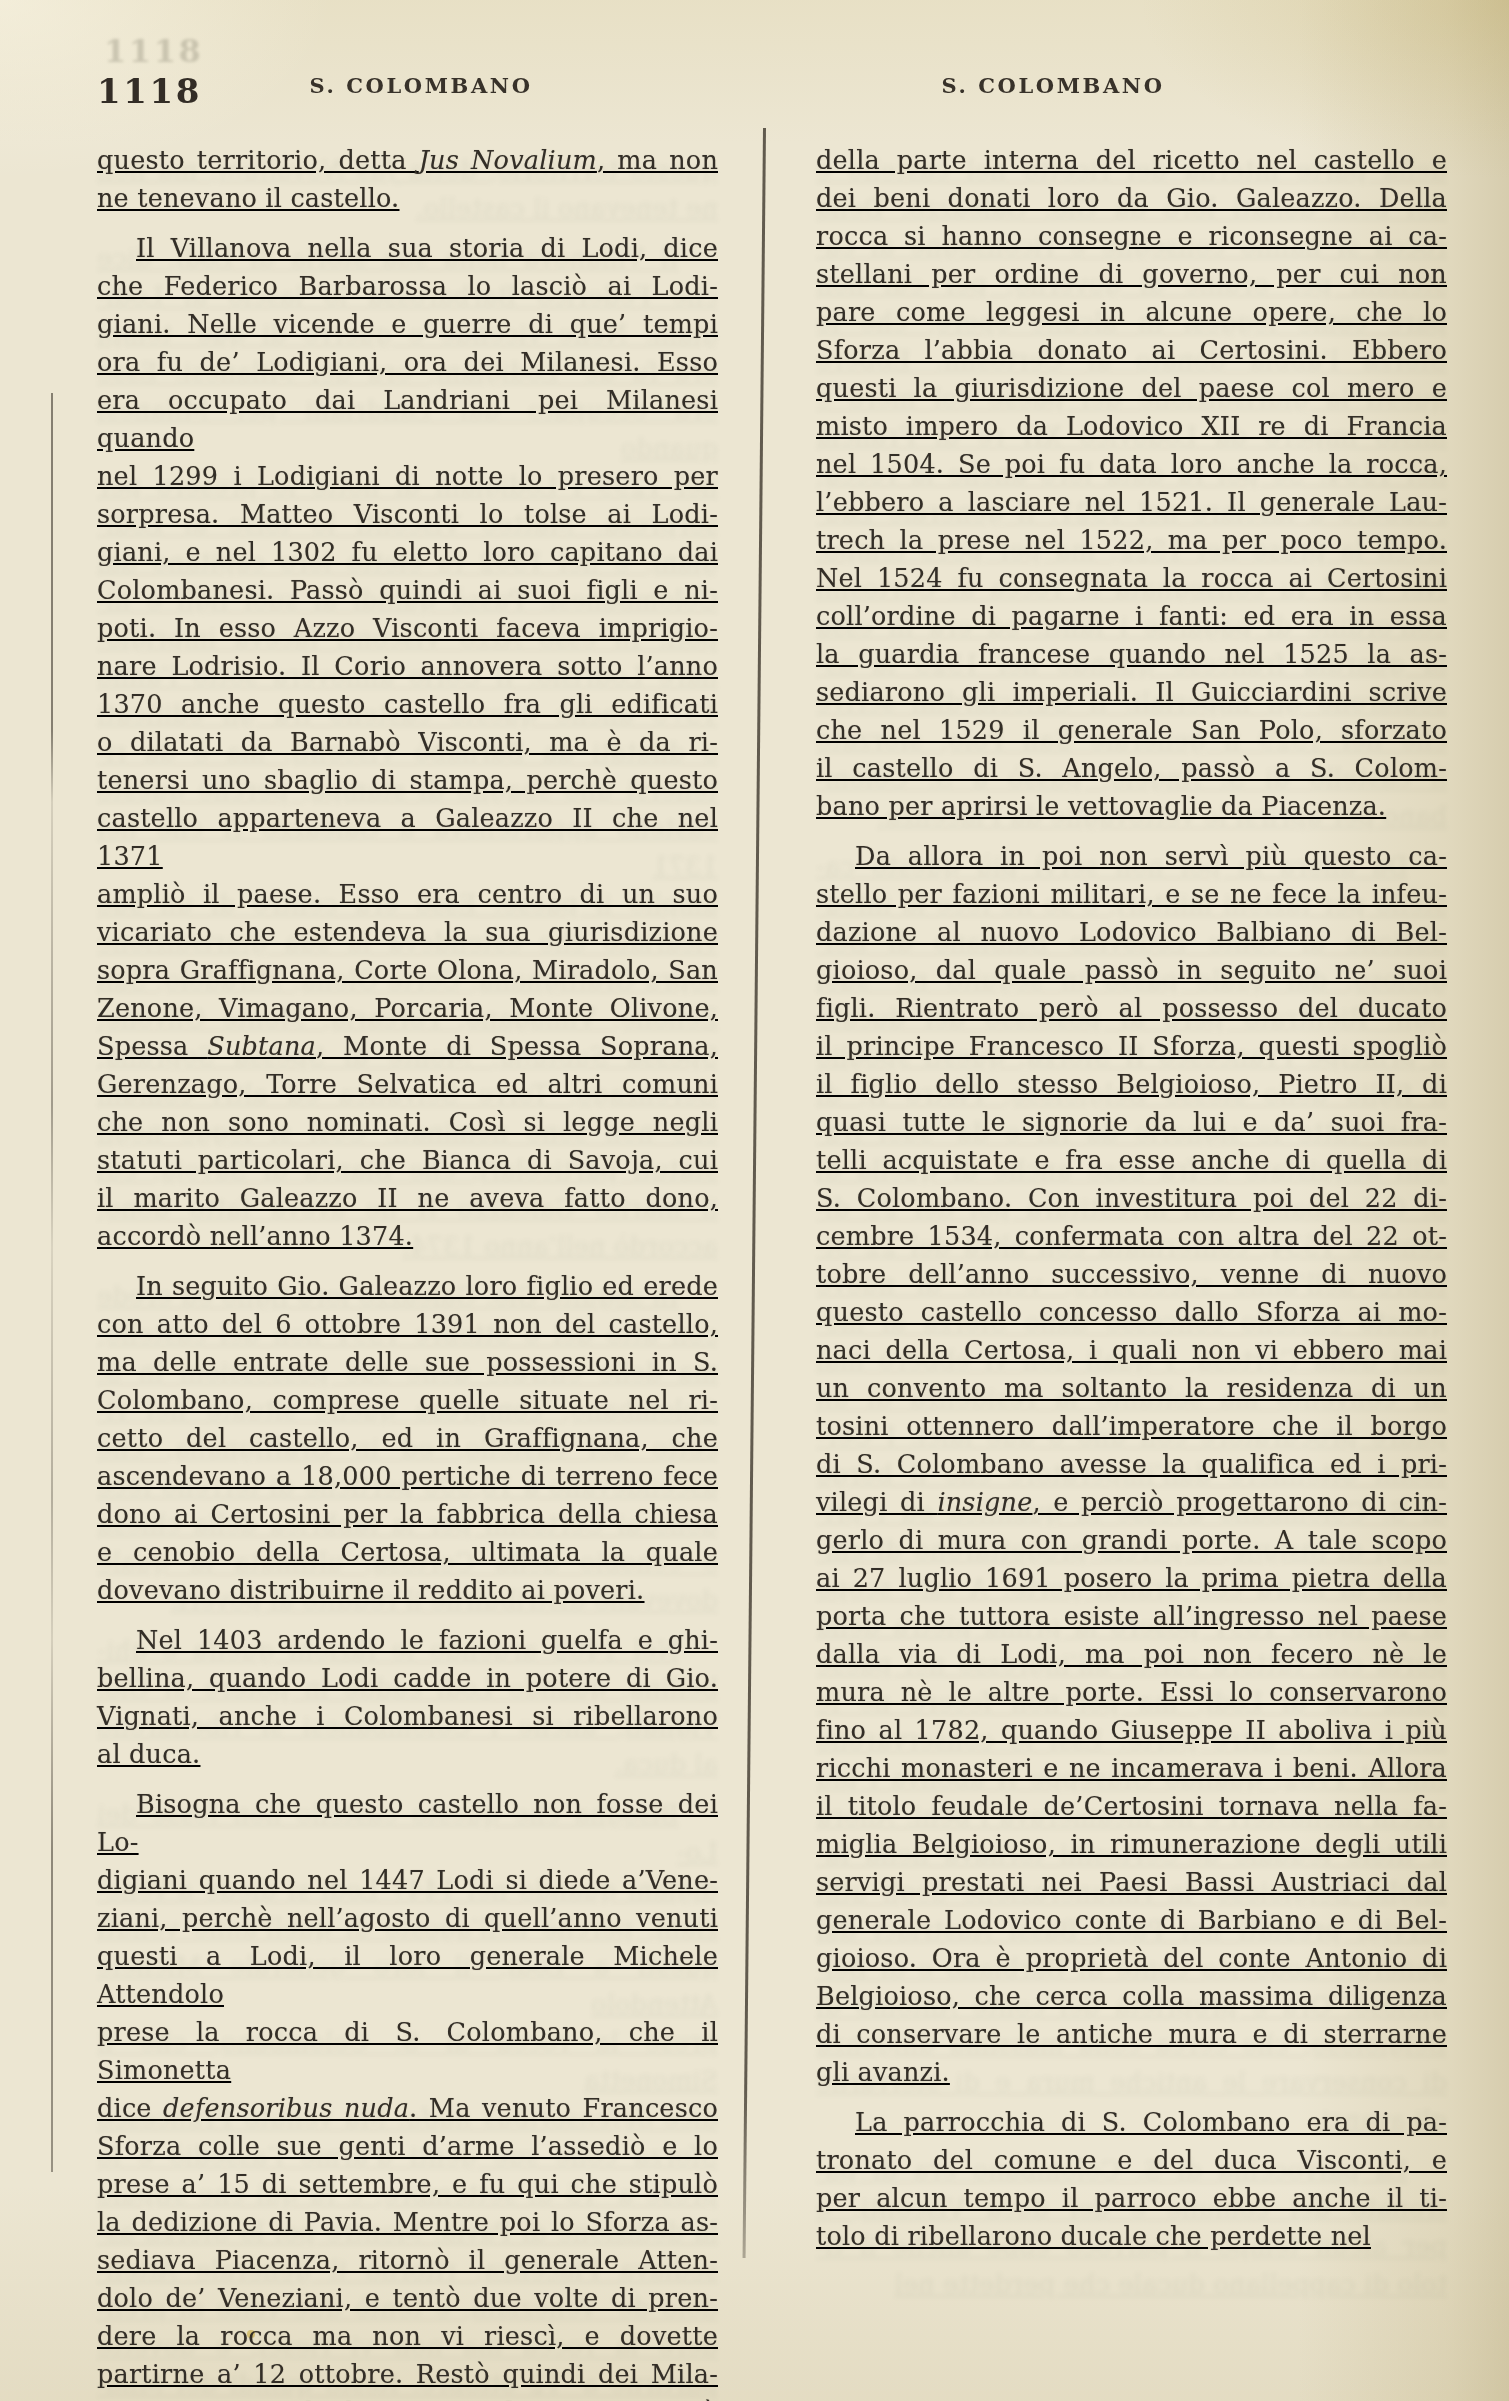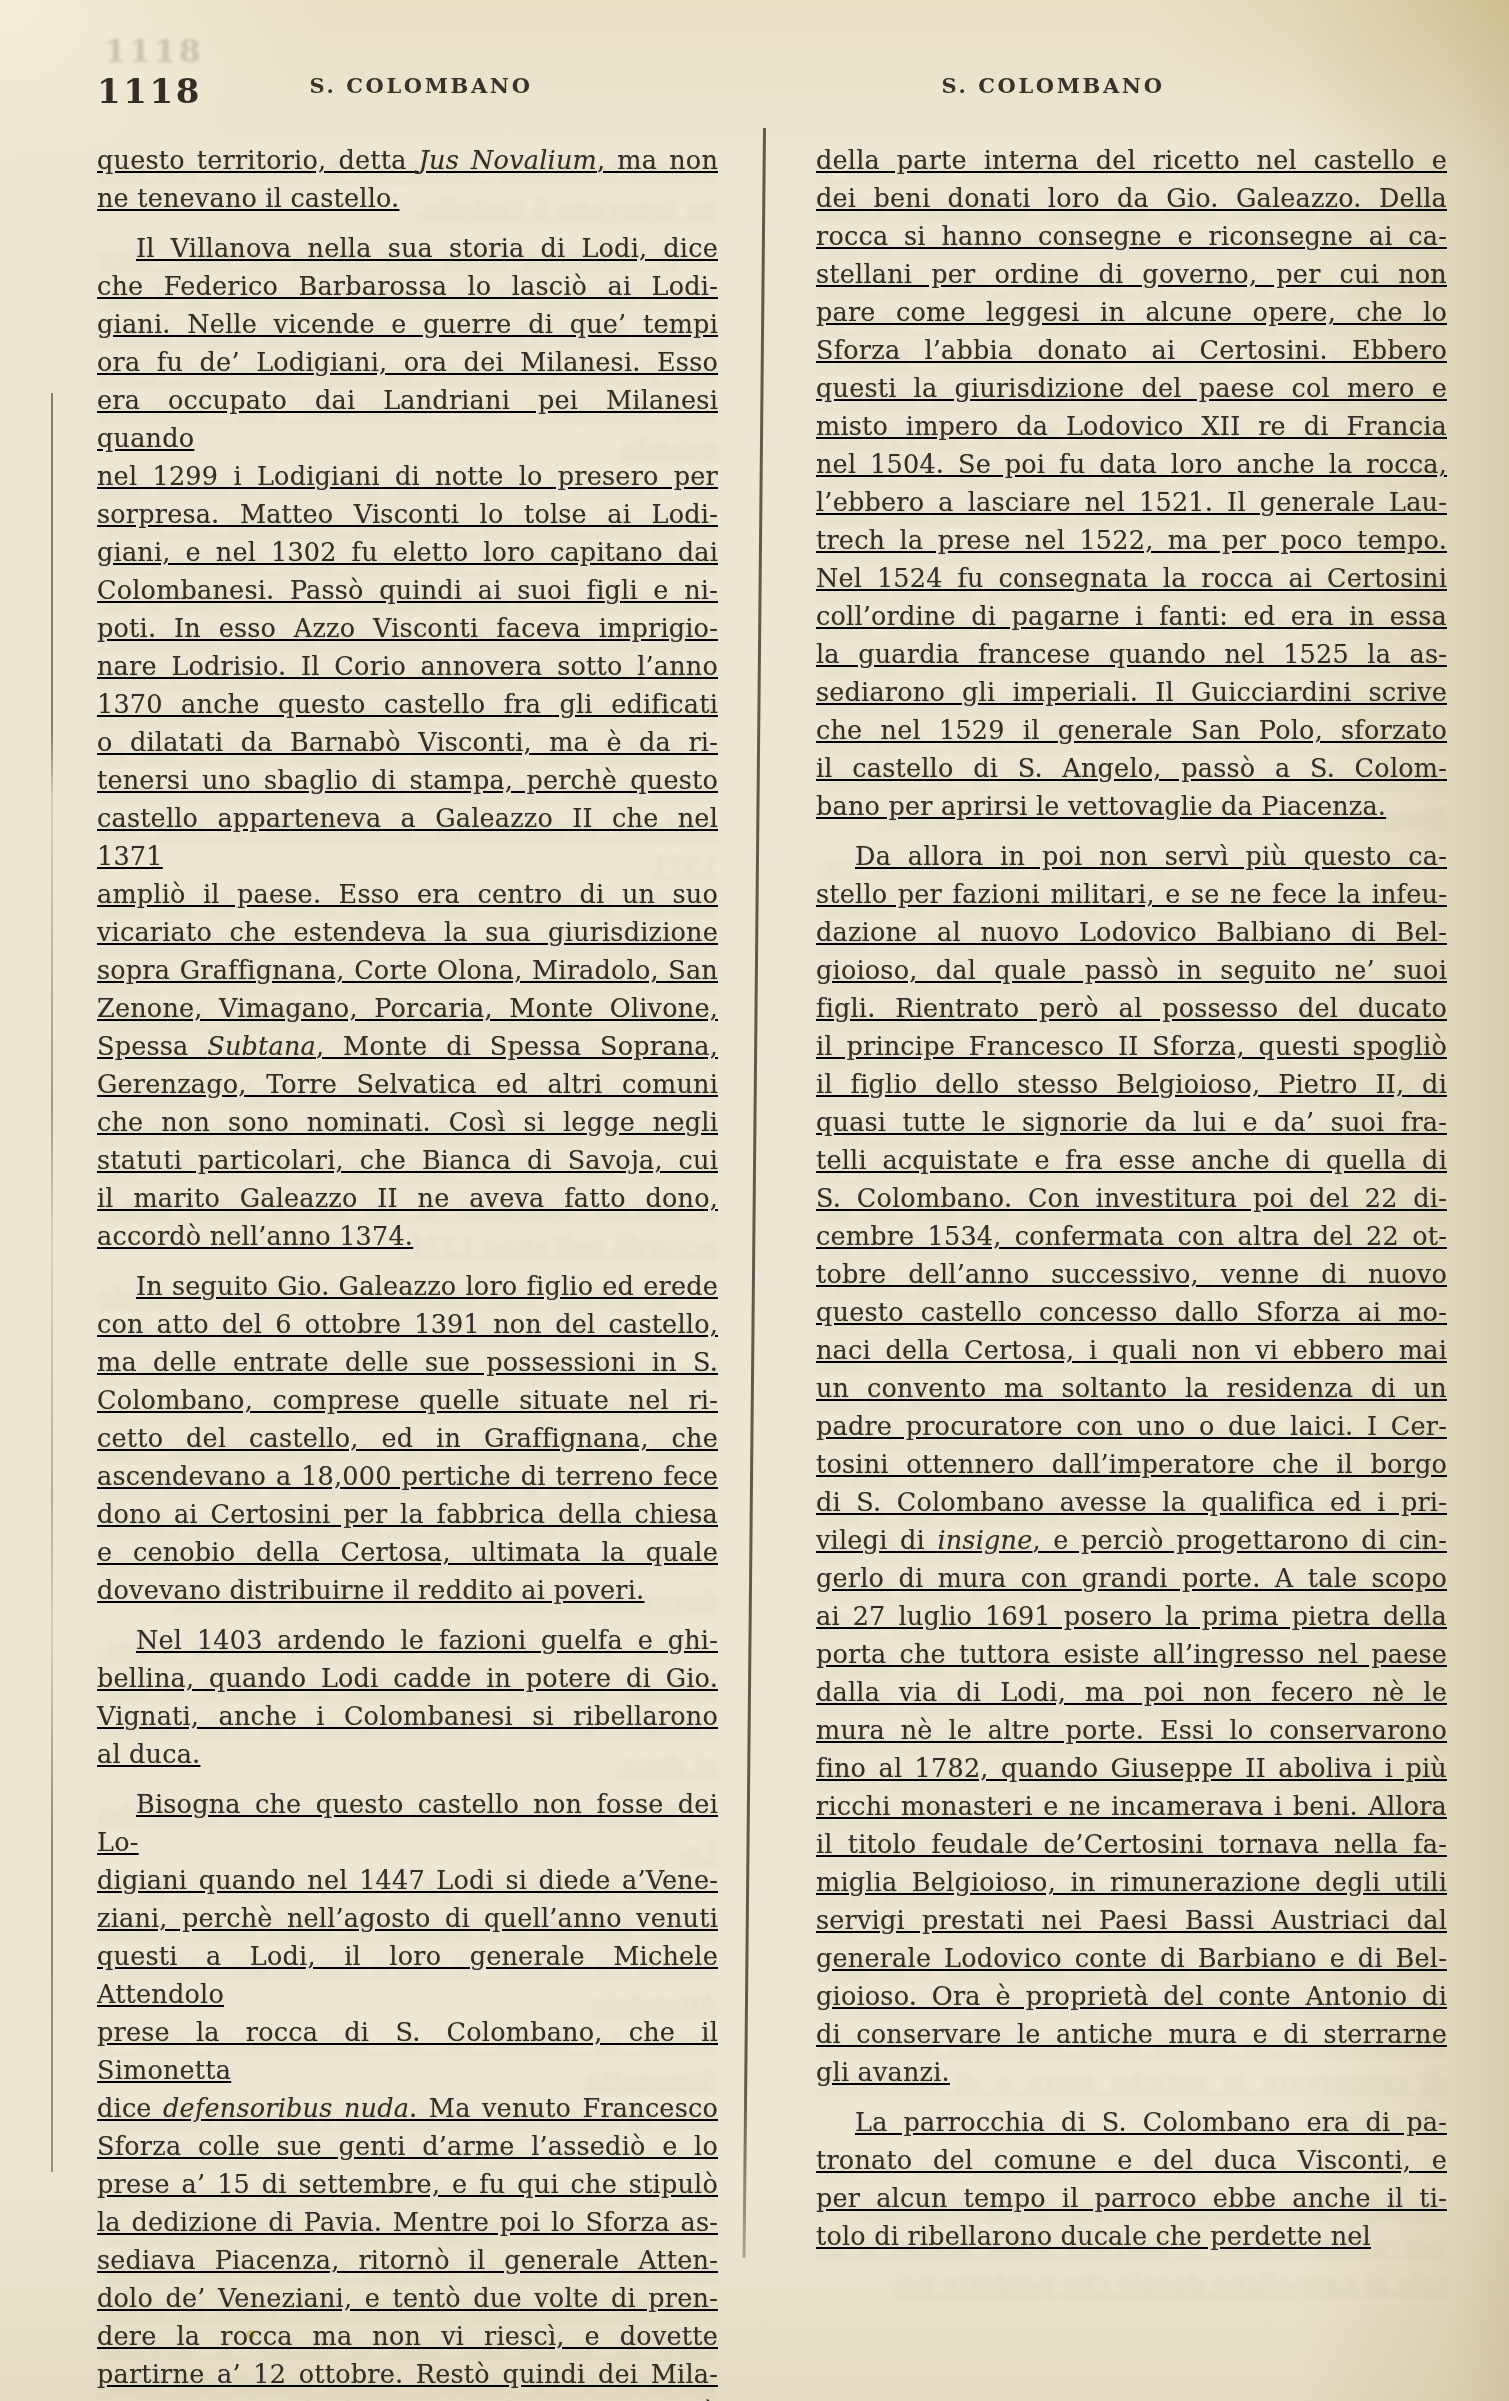--- a/index.html
+++ b/index.html
@@ -322,36 +322,36 @@
           <div class="tline"><span>il principe Francesco II Sforza, questi spogliò</span></div>
           <div class="tline"><span>il figlio dello stesso Belgioioso, Pietro II, di</span></div>
           <div class="tline"><span>quasi tutte le signorie da lui e da’ suoi fra-</span></div>
           <div class="tline"><span>telli acquistate e fra esse anche di quella di</span></div>
           <div class="tline"><span>S. Colombano. Con investitura poi del 22 di-</span></div>
           <div class="tline"><span>cembre 1534, confermata con altra del 22 ot-</span></div>
           <div class="tline"><span>tobre dell’anno successivo, venne di nuovo</span></div>
           <div class="tline"><span>questo castello concesso dallo Sforza ai mo-</span></div>
           <div class="tline"><span>naci della Certosa, i quali non vi ebbero mai</span></div>
           <div class="tline"><span>un convento ma soltanto la residenza di un</span></div>
-          <div class="tline"><span>padre procuratore con uno o due laici. I Cer-</span></div>
           <div class="tline"><span>tosini ottennero dall’imperatore che il borgo</span></div>
           <div class="tline"><span>di S. Colombano avesse la qualifica ed i pri-</span></div>
           <div class="tline"><span>vilegi di </span><i>insigne</i><span>, e perciò progettarono di cin-</span></div>
           <div class="tline"><span>gerlo di mura con grandi porte. A tale scopo</span></div>
           <div class="tline"><span>ai 27 luglio 1691 posero la prima pietra della</span></div>
           <div class="tline"><span>porta che tuttora esiste all’ingresso nel paese</span></div>
           <div class="tline"><span>dalla via di Lodi, ma poi non fecero nè le</span></div>
           <div class="tline"><span>mura nè le altre porte. Essi lo conservarono</span></div>
           <div class="tline"><span>fino al 1782, quando Giuseppe II aboliva i più</span></div>
           <div class="tline"><span>ricchi monasteri e ne incamerava i beni. Allora</span></div>
           <div class="tline"><span>il titolo feudale de’Certosini tornava nella fa-</span></div>
           <div class="tline"><span>miglia Belgioioso, in rimunerazione degli utili</span></div>
           <div class="tline"><span>servigi prestati nei Paesi Bassi Austriaci dal</span></div>
           <div class="tline"><span>generale Lodovico conte di Barbiano e di Bel-</span></div>
           <div class="tline"><span>gioioso. Ora è proprietà del conte Antonio di</span></div>
+          <div class="tline"><span>Belgioioso, che cerca colla massima diligenza</span></div>
           <div class="tline"><span>di conservare le antiche mura e di sterrarne</span></div>
           <div class="tline plast"><span>gli avanzi.</span></div>
         </div>
         <div class="para">
           <div class="tline indent"><span>La parrocchia di S. Colombano era di pa-</span></div>
           <div class="tline"><span>tronato del comune e del duca Visconti, e</span></div>
           <div class="tline"><span>per alcun tempo il parroco ebbe anche il ti-</span></div>
           <div class="tline plast"><span>tolo di ribellarono ducale che perdette nel</span></div>
         </div>
       </div>

